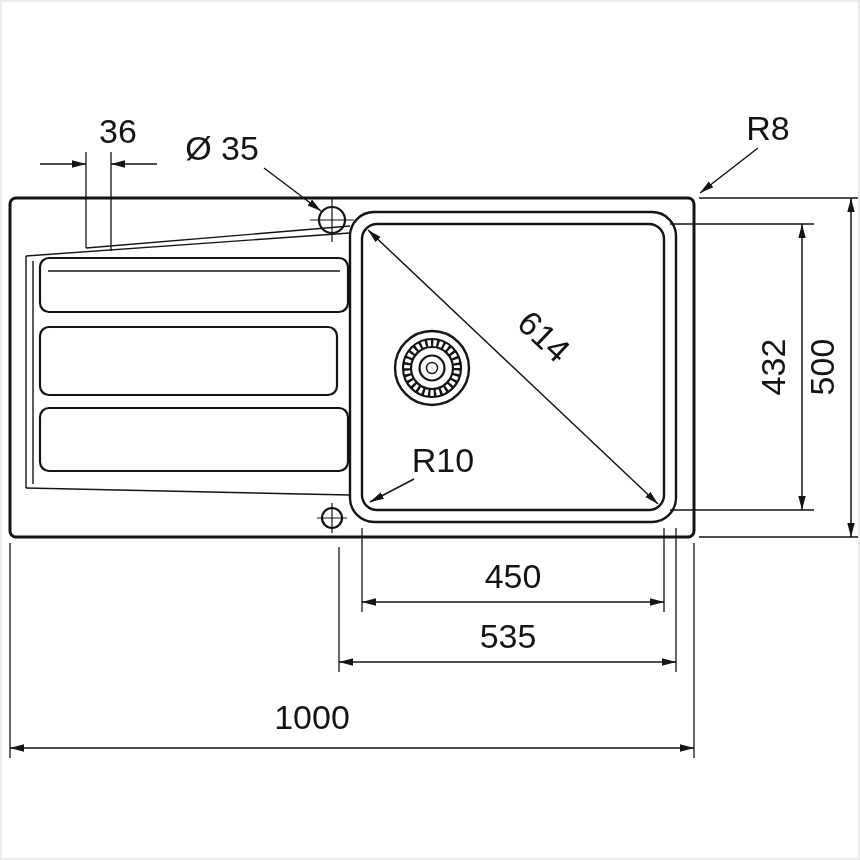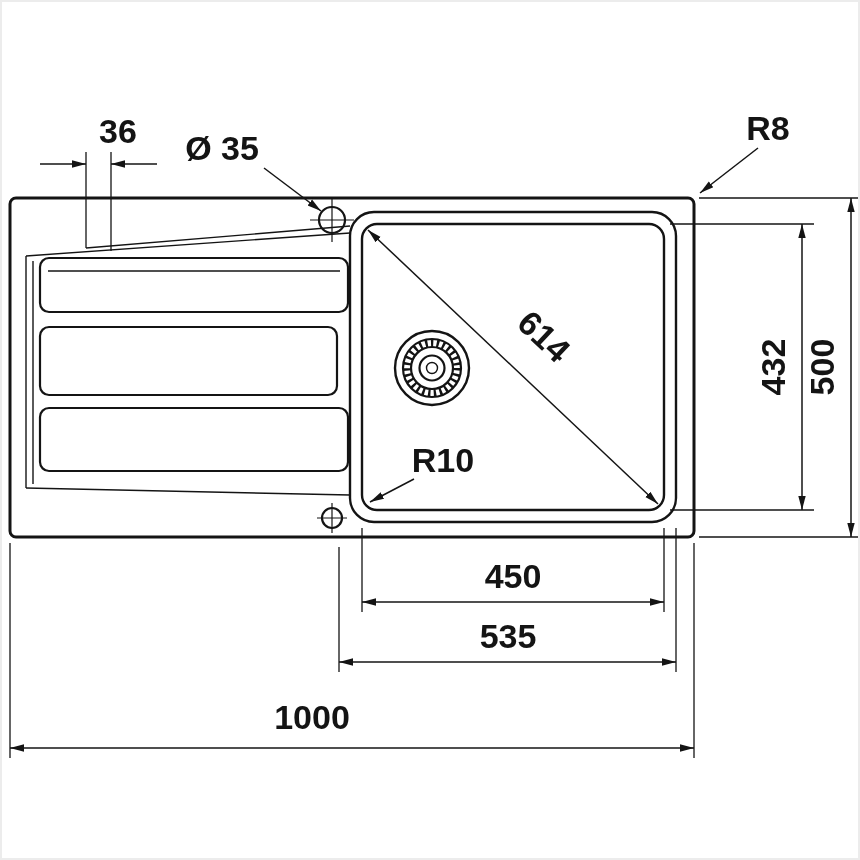--- a/index.html
+++ b/index.html
@@ -1,16 +1,16 @@
 <!DOCTYPE html>
 <html><head>
 <meta charset="utf-8">
 <style>
   html,body{margin:0;padding:0;background:#ffffff;}
-  .canvas{position:relative;width:860px;height:860px;background:#ffffff;border:2px solid #ececec;box-sizing:border-box;overflow:hidden;font-weight:bold;}
+  .canvas{position:relative;width:860px;height:860px;background:#ffffff;border:2px solid #ececec;box-sizing:border-box;overflow:hidden;}
   svg{display:block;}
   .obj{fill:none;stroke:#141414;stroke-width:3;}
   .obj2{fill:none;stroke:#141414;stroke-width:2.4;}
   .obj3{fill:none;stroke:#141414;stroke-width:2.2;}
   .thin{fill:none;stroke:#141414;stroke-width:1.4;}
   .dim{fill:none;stroke:#141414;stroke-width:1.5;}
   .ext{fill:none;stroke:#141414;stroke-width:1.3;}
   .cross{fill:none;stroke:#141414;stroke-width:1.2;}
   .knurl{fill:none;stroke:#141414;stroke-width:8;stroke-dasharray:2.4 3.4;}
   .lbl{font-family:"Liberation Sans","DejaVu Sans",sans-serif;font-size:34px;fill:#141414;}

